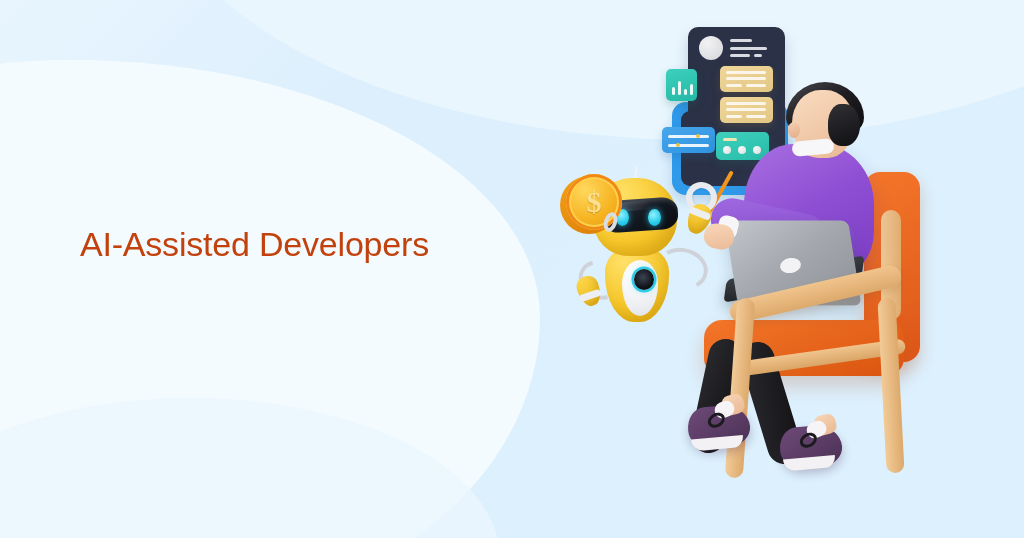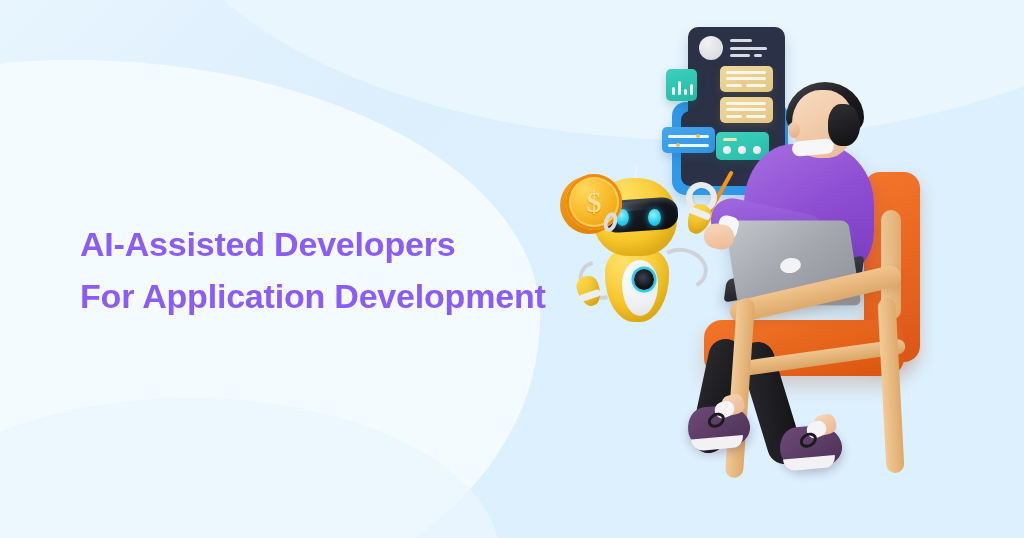--- a/index.html
+++ b/index.html
@@ -49,26 +49,27 @@
     background:#eaf6fe;
     border-radius:50%;
     opacity:.85;
   }
 
   
   .headline {
     position:absolute;
     left:80px; top:218px;
     z-index:30;
-    color:#8b5cf6;
+    color:#c2410c;
     font-size:34px;
-    font-weight:700;
+    font-weight:400;
     line-height:52px;
     letter-spacing:-0.2px;
     white-space:nowrap;
+    text-align:center;
   }
   .headline-line { display:block; }
 
   
   .art { position:absolute; left:0; top:0; width:1024px; height:538px; z-index:20; }
 
   
   .dash { position:absolute; left:672px; top:27px; width:140px; height:170px; }
   .dash-blue-frame {
     position:absolute; left:0px; top:75px;
@@ -459,21 +460,20 @@
 <div id="banner">
 
   <div class="bg-base"></div>
   <div class="bg-top-blob"></div>
   <div class="bg-left-blob"></div>
   <div class="bg-left-blob2"></div>
   <div class="bg-bottom-fade"></div>
 
   <h1 class="headline">
     <span class="headline-line">AI-Assisted Developers</span>
-    <span class="headline-line">For Application Development</span>
   </h1>
 
   <div class="art">
 
     <div class="dash">
       <div class="dash-blue-frame"></div>
       <div class="dash-card-dark"></div>
       <div class="dash-blue-inner"></div>
 
       <div class="dash-avatar"></div>

